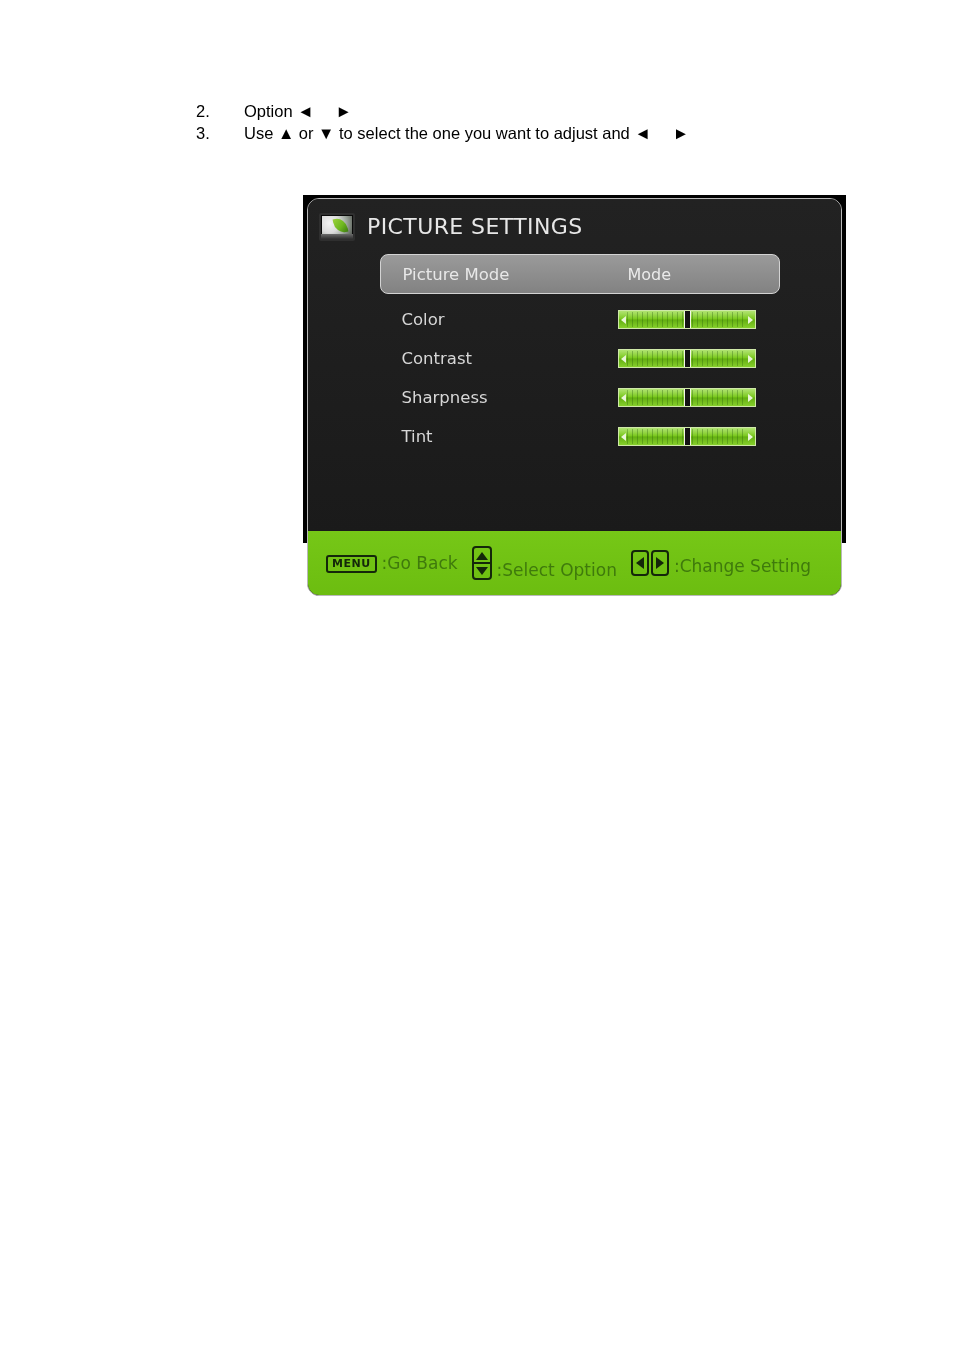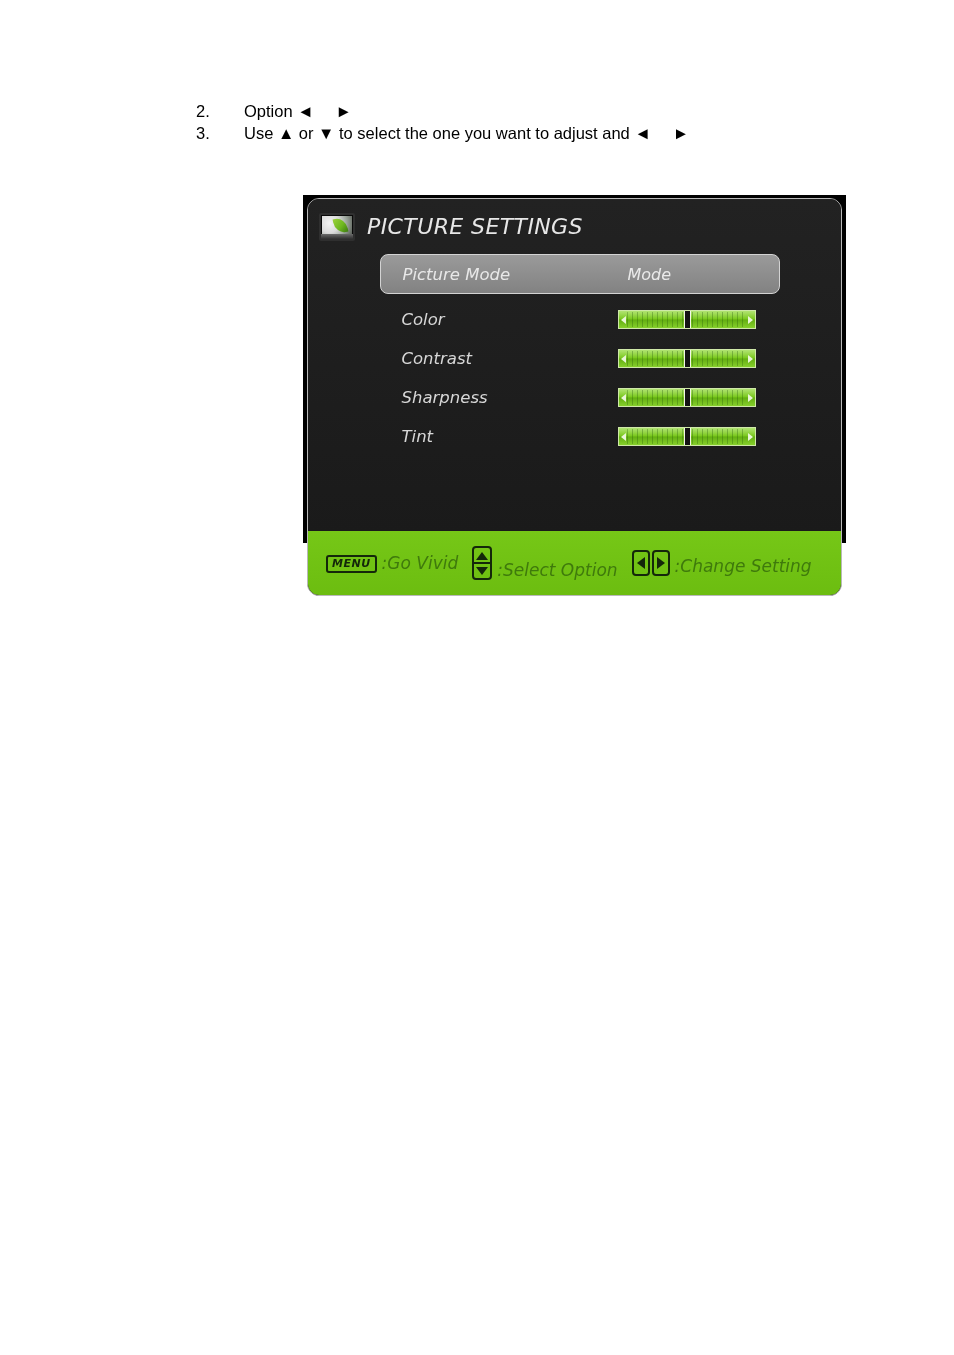--- a/index.html
+++ b/index.html
@@ -44,21 +44,20 @@
 
   
   .osd-wrap {
     position: absolute;
     left: 303px;
     top: 195px;
     width: 543px;
     height: 348px;
     background: #000000;
     border-radius: 0;
-    font-style: italic;
   }
   .osd-panel {
     position: absolute;
     left: 4px;
     top: 3px;
     width: 535px;
     height: 398px;
     border-radius: 12px;
     overflow: hidden;
     background: #1c1c1c;
@@ -413,21 +412,21 @@
           </div>
         </div>
 
       </div>
     </div>
 
     <div class="osd-footer">
 
       <div class="hint">
         <span class="key-menu">MENU</span>
-        <span class="txt">:Go Vivid</span>
+        <span class="txt">:Go Back</span>
       </div>
 
       <div class="hint">
         <span class="key-vert">
           <span class="tri-up"></span>
           <span class="tri-down"></span>
         </span>
         <span class="txt">:Select Option</span>
       </div>
 

